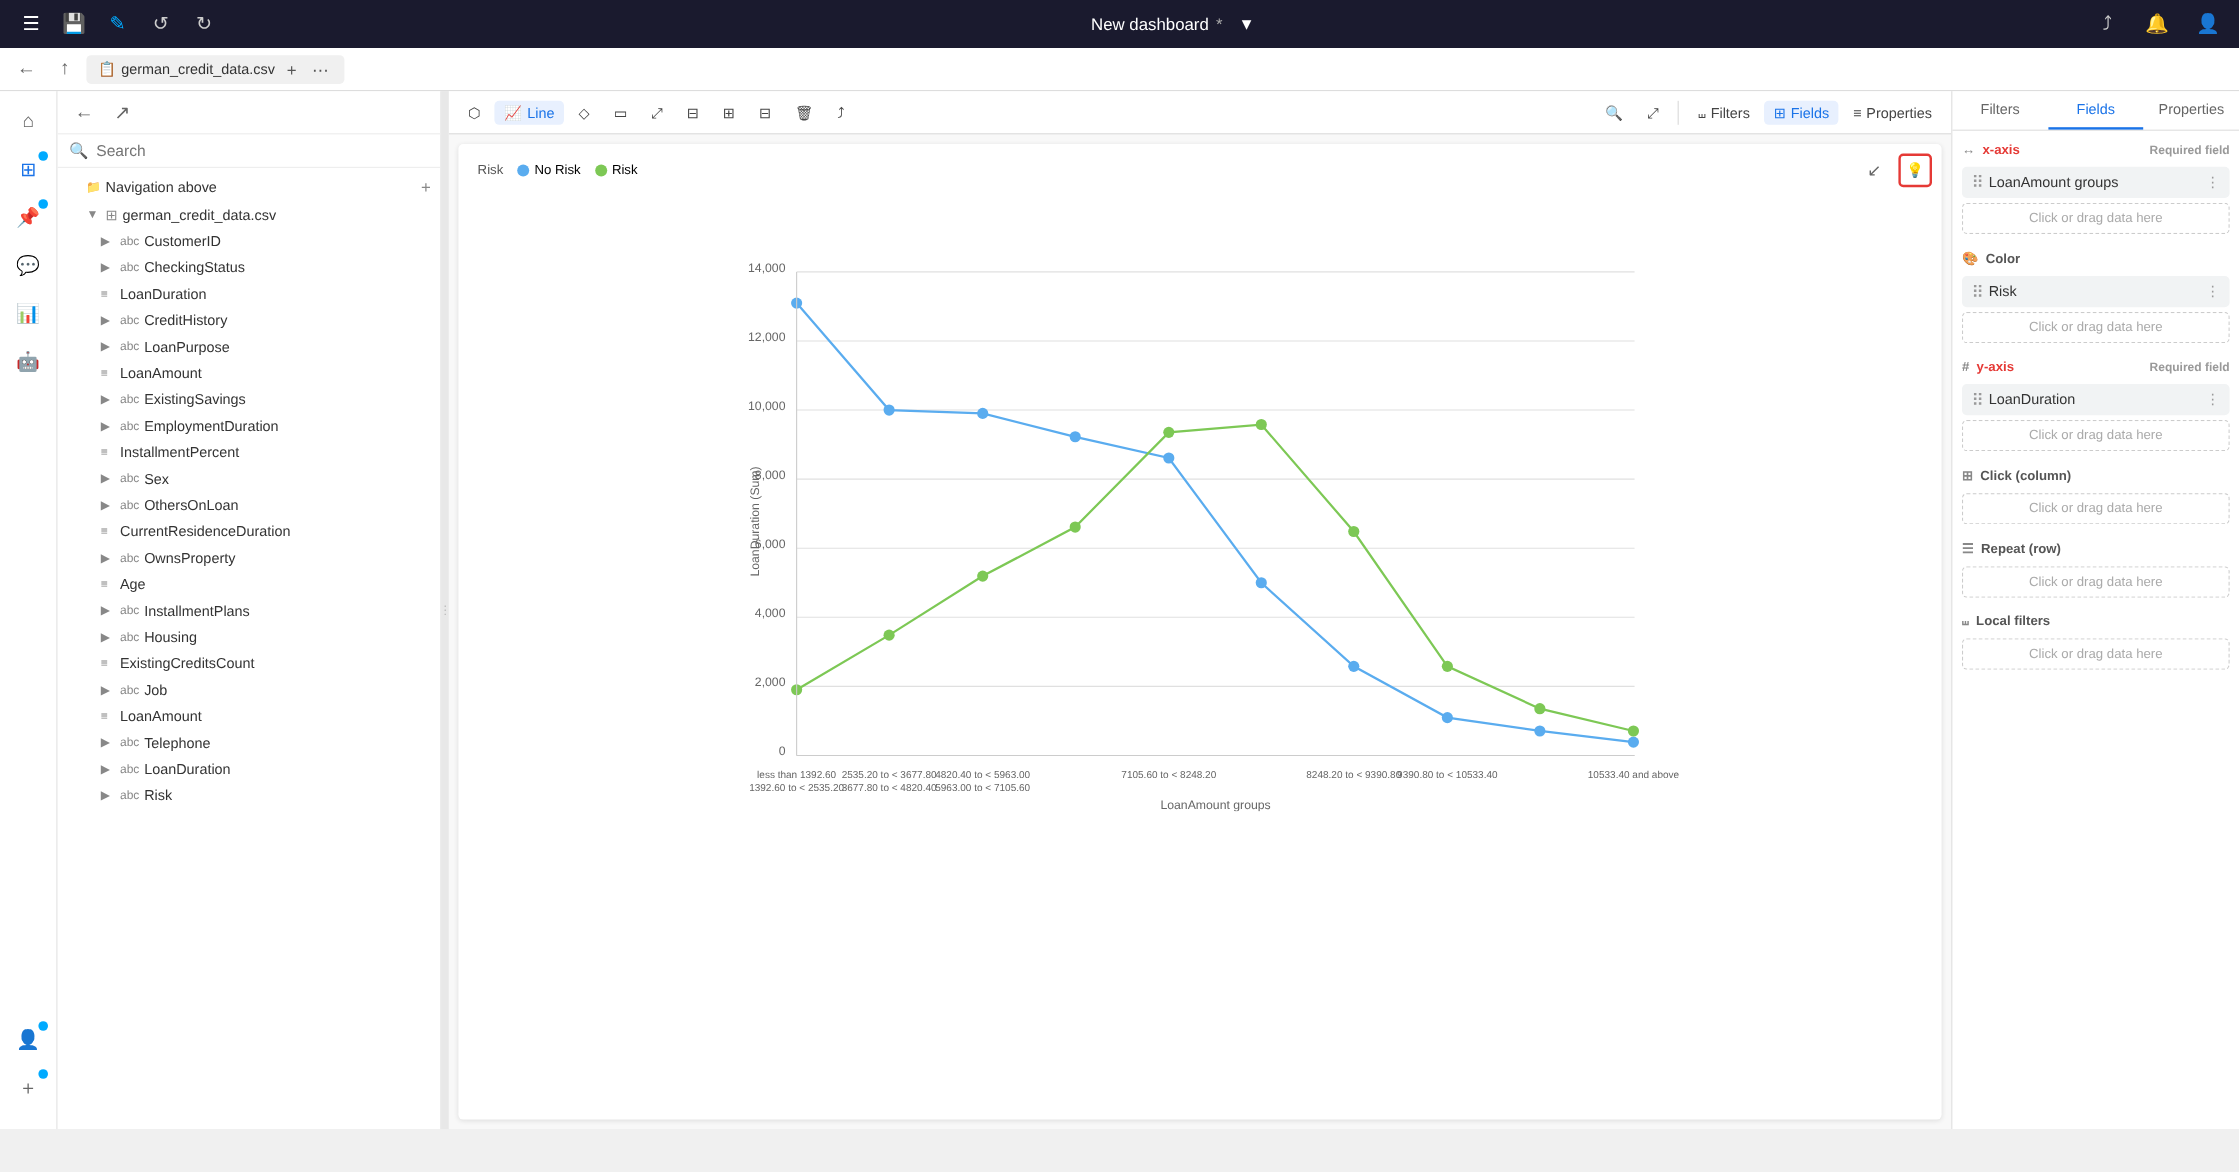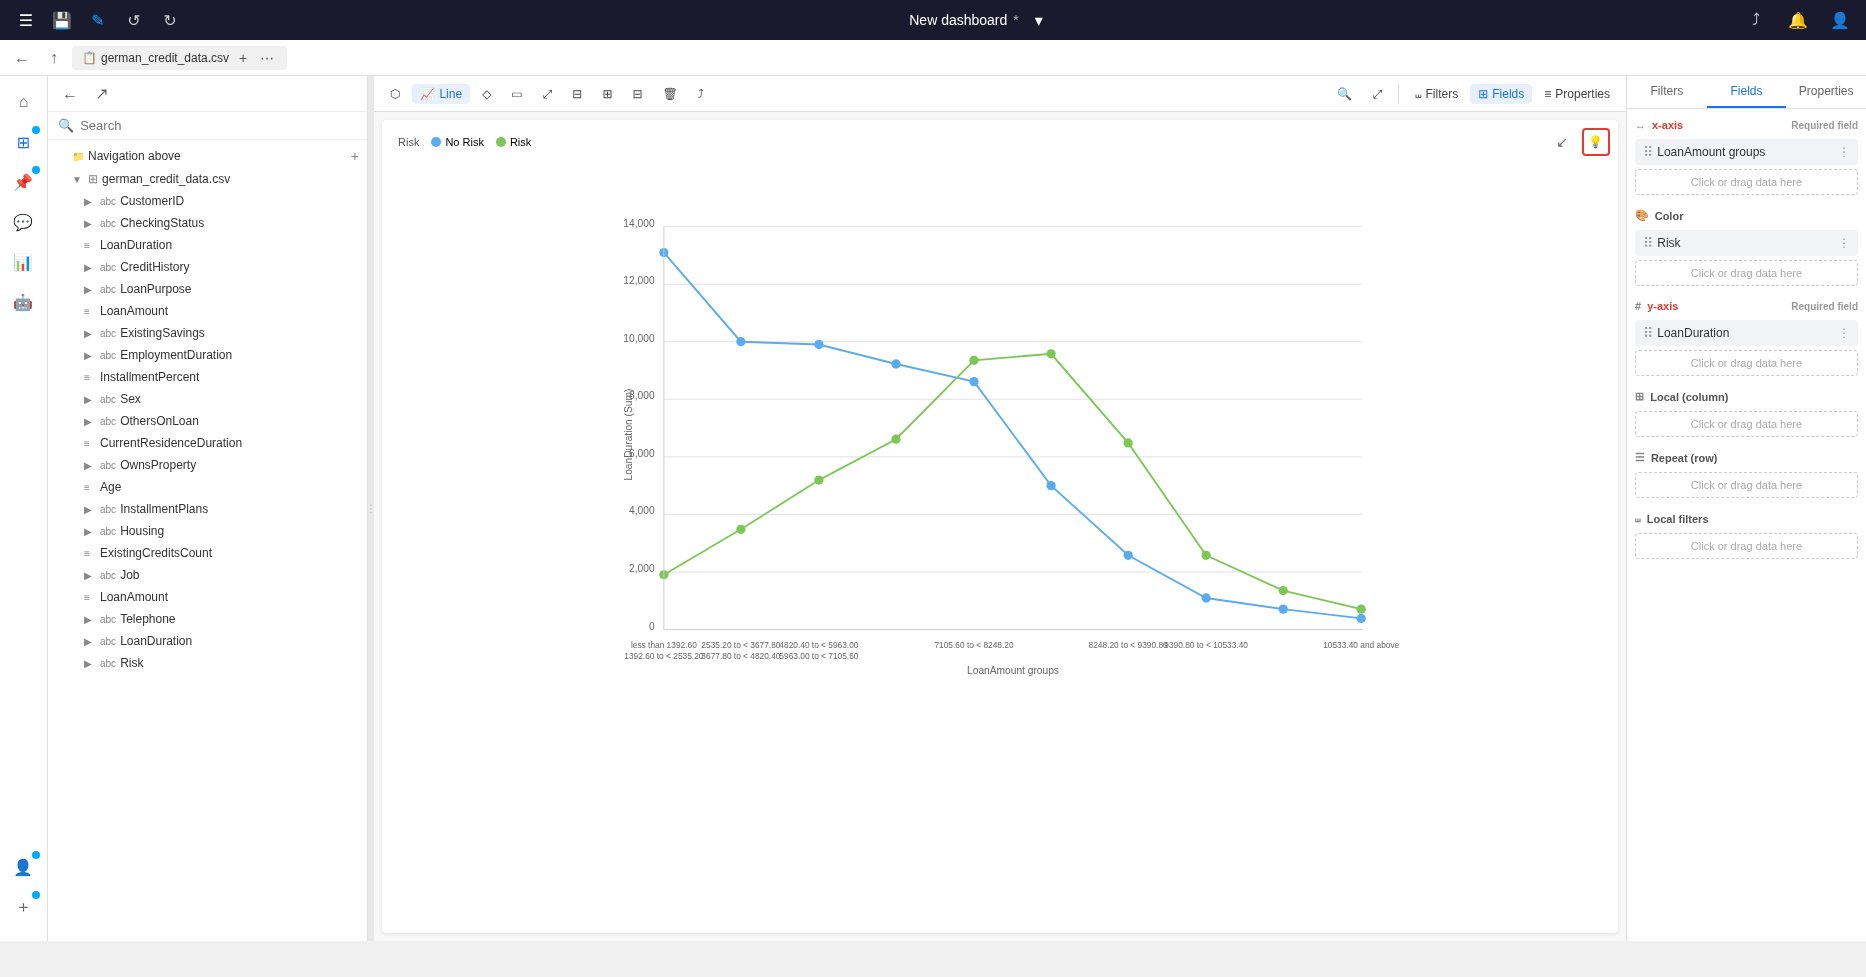--- a/index.html
+++ b/index.html
@@ -675,21 +675,21 @@
           <span class="field-chip-dots">⠿</span>
           <span>LoanDuration</span>
           <span class="field-chip-menu">⋮</span>
         </div>
         <div class="drop-zone">Click or drag data here</div>
       </div>
 
       <div class="field-section">
         <div class="field-section-header">
           <span style="color:#888;">⊞</span>
-          <span>Local (column)</span>
+          <span>Click (column)</span>
         </div>
         <div class="drop-zone">Click or drag data here</div>
       </div>
 
       <div class="field-section">
         <div class="field-section-header">
           <span style="color:#888;">☰</span>
           <span>Repeat (row)</span>
         </div>
         <div class="drop-zone">Click or drag data here</div>

